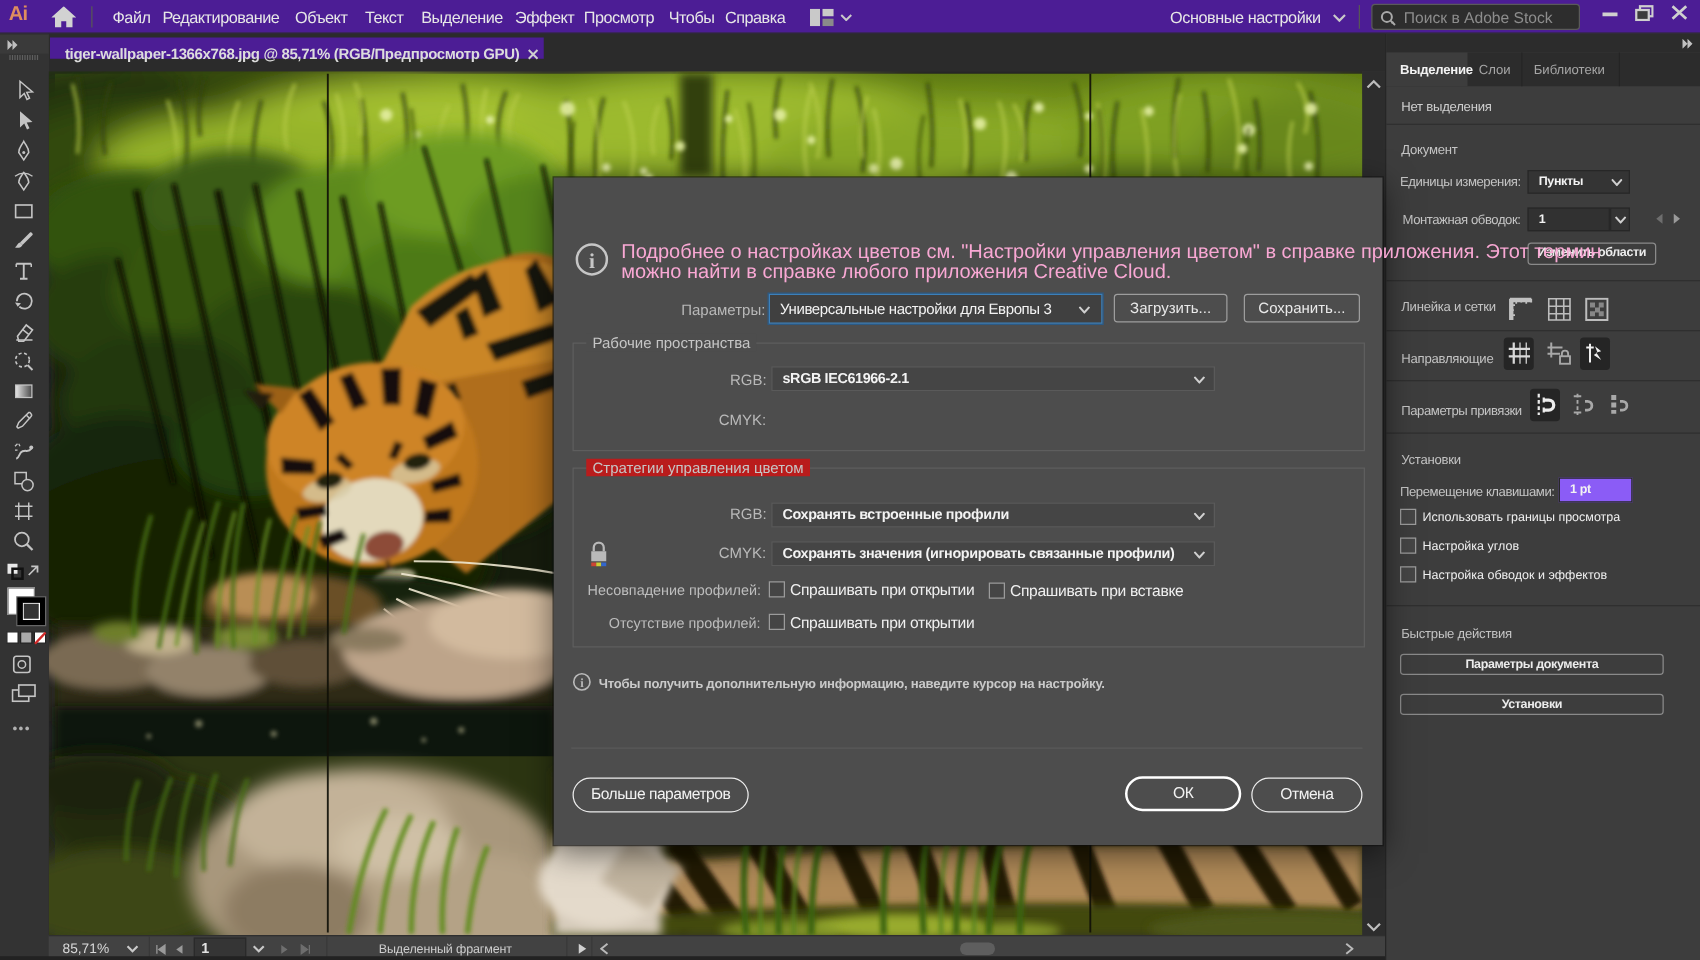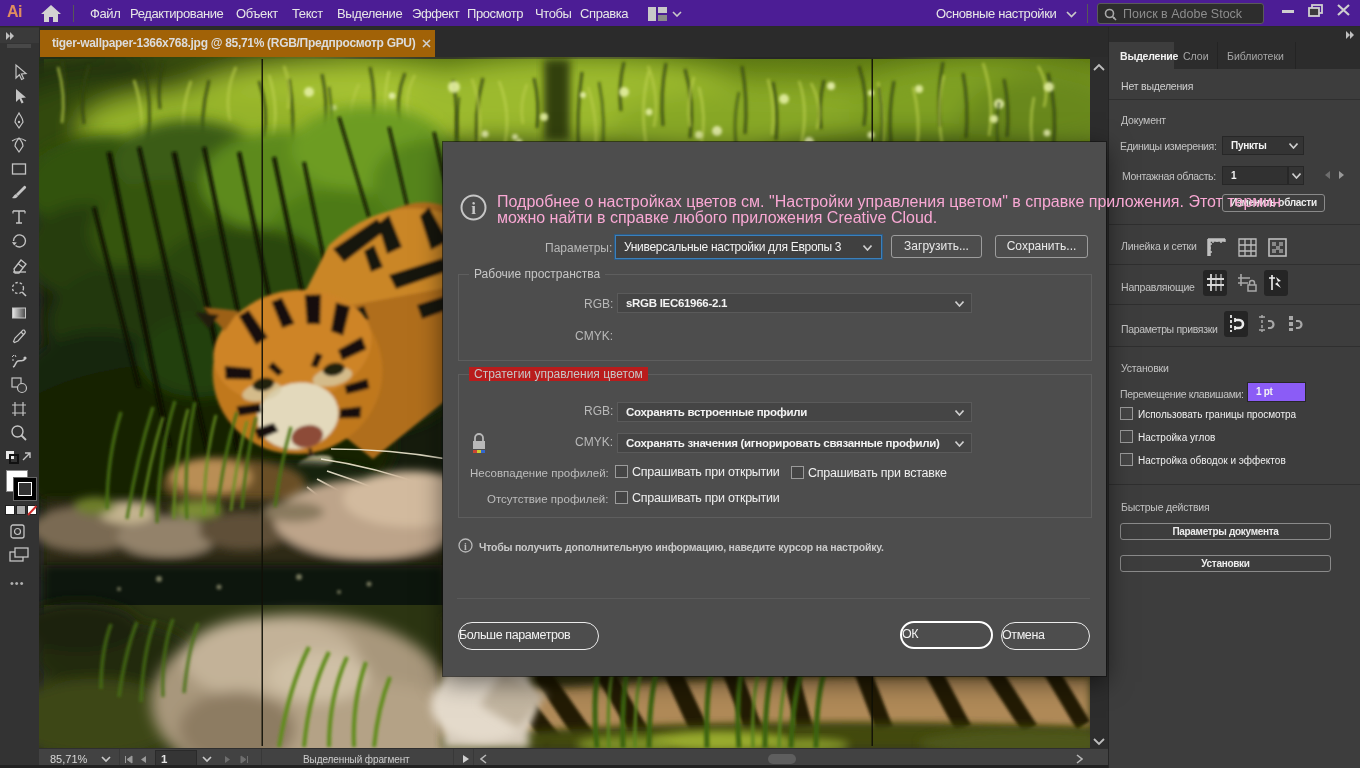--- a/index.html
+++ b/index.html
@@ -3,21 +3,21 @@
 <style>
 *{margin:0;padding:0;box-sizing:border-box}
 html,body{width:1360px;height:768px;overflow:hidden;background:#3d3d3d;font-family:"Liberation Sans",sans-serif}
 .abs{position:absolute}
 #app{position:relative;width:1360px;height:768px}
 .mi{position:absolute;top:0;height:27px;line-height:27px;color:#e7e7e7;font-size:13px;letter-spacing:-.4px}
 .ic{position:absolute}
 .dd{position:absolute;background:#454545;border:1px solid #5a5a5a;color:#f3f3f3;font-weight:bold;font-size:11.5px;letter-spacing:-.3px;line-height:18px;padding-left:8px;white-space:nowrap;overflow:hidden}
 .chv{position:absolute;width:9px;height:6px}
 .btn{position:absolute;border:1px solid #9d9d9d;border-radius:3px;color:#e9e9e9;font-size:12.5px;text-align:center}
-.pill{position:absolute;border:1.5px solid #ececec;border-radius:14px;color:#f2f2f2;font-size:12.5px;letter-spacing:-.4px;text-align:left;height:28px;line-height:25px}
+.pill{position:absolute;border:1.5px solid #ececec;border-radius:14px;color:#f2f2f2;font-size:12.5px;letter-spacing:-.4px;text-align:center;height:28px;line-height:25px}
 .cb{position:absolute;width:13px;height:13px;border:1px solid #9b9b9b;background:#454545}
 .lbl{position:absolute;color:#b9b9b9;font-size:12px;white-space:nowrap}
 .wlbl{position:absolute;color:#f0f0f0;font-size:12.5px;white-space:nowrap}
 .pbtn{position:absolute;border:1px solid #8a8a8a;border-radius:3px;color:#ececec;font-size:10px;font-weight:bold;letter-spacing:-.3px;text-align:center;white-space:nowrap}
 .picon{position:absolute;width:24px;height:26px;border-radius:3px}
 </style></head>
 <body>
 <div id="app">
 
 <div class="abs" style="left:0;top:0;width:1360px;height:27px;background:#4c1d95;border-bottom:1px solid #2a2a2a">
@@ -60,21 +60,21 @@
 <svg class="ic" style="left:1308px;top:4px" width="15" height="13" viewBox="0 0 15 13">
         <rect x="4" y="1" width="10" height="8" fill="none" stroke="#cfcfcf" stroke-width="1.8"></rect>
         <rect x="1" y="4" width="10" height="8" fill="#3c3c3c" stroke="#cfcfcf" stroke-width="1.8"></rect>
       </svg>
 <svg class="ic" style="left:1337px;top:4px" width="13" height="12" viewBox="0 0 13 12">
         <path d="M1 1l11 10M12 1L1 11" stroke="#cfcfcf" stroke-width="2.2"></path>
       </svg>
 </div>
 
 <div class="abs" style="left:39px;top:27px;width:1069px;height:30px;background:#2b2b2b">
-<div class="abs" style="left:1px;top:3px;width:395px;height:27px;background:#a16207">
+<div class="abs" style="left:1px;top:3px;width:395px;height:17px;background:#4c1d95">
 <span class="abs" style="left:12px;top:6px;color:#dcdcdc;font-size:12px;font-weight:bold;white-space:nowrap;letter-spacing:-.3px">tiger-wallpaper-1366x768.jpg @ 85,71% (RGB/Предпросмотр GPU)</span>
 <svg class="ic" style="left:382px;top:9px" width="9" height="9" viewBox="0 0 9 9">
           <path d="M1 1l7 7M8 1L1 8" stroke="#cfcfcf" stroke-width="1.6"></path>
         </svg>
 </div>
 </div>
 
 <div class="abs" style="left:0;top:27px;width:39px;height:741px;background:#333333">
 <div class="abs" style="left:0;top:1px;width:39px;height:15px;background:#3a3a3a">
 <svg class="ic" style="left:5px;top:4px" width="10" height="8" viewBox="0 0 10 8">
@@ -586,21 +586,21 @@
 <span class="abs" style="left:118px;top:8px;color:#a6a6a6;font-size:10.5px">Библиотеки</span>
 <div class="abs" style="left:186px;top:0;width:1px;height:27px;background:#242424"></div>
 </div>
 <span class="abs" style="left:12px;top:53px;color:#cfcfcf;font-size:10.5px;letter-spacing:-.2px">Нет выделения</span>
 <div class="abs" style="left:0;top:72px;width:252px;height:1px;background:#2f2f2f"></div>
 <span class="abs" style="left:12px;top:87px;color:#c4c4c4;font-size:10.5px;letter-spacing:-.2px">Документ</span>
 <span class="abs" style="left:11px;top:113px;color:#c4c4c4;font-size:10.5px;letter-spacing:-.35px">Единицы измерения:</span>
 <div class="dd" style="left:113px;top:109px;width:82px;height:19px;background:#343434;border-color:#272727;font-size:10px;line-height:17px">Пункты<svg class="chv" style="left:66px;top:6px" viewBox="0 0 9 6">
           <path d="M.5.5L4.5 5 8.5.5" stroke="#cfcfcf" stroke-width="1.6" fill="none"></path>
         </svg></div>
-<span class="abs" style="left:13px;top:143px;color:#c4c4c4;font-size:10.5px;letter-spacing:-.35px">Монтажная область:</span>
+<span class="abs" style="left:13px;top:143px;color:#c4c4c4;font-size:10.5px;letter-spacing:-.35px">Монтажная обводок:</span>
 <div class="dd" style="left:113px;top:139px;width:66px;height:19px;background:#313131;border-color:#272727;font-size:10px;line-height:17px">1</div>
 <div class="dd" style="left:179px;top:139px;width:16px;height:19px;background:#343434;border-color:#272727">
         <svg class="chv" style="left:3px;top:6px" viewBox="0 0 9 6">
           <path d="M.5.5L4.5 5 8.5.5" stroke="#cfcfcf" stroke-width="1.6" fill="none"></path>
         </svg>
       </div>
 <svg class="ic" style="left:214px;top:143px" width="8" height="10" viewBox="0 0 8 10">
         <path d="M7 1L2 5l5 4z" fill="#6e6e6e"></path>
       </svg>
 <svg class="ic" style="left:229px;top:143px" width="8" height="10" viewBox="0 0 8 10">

